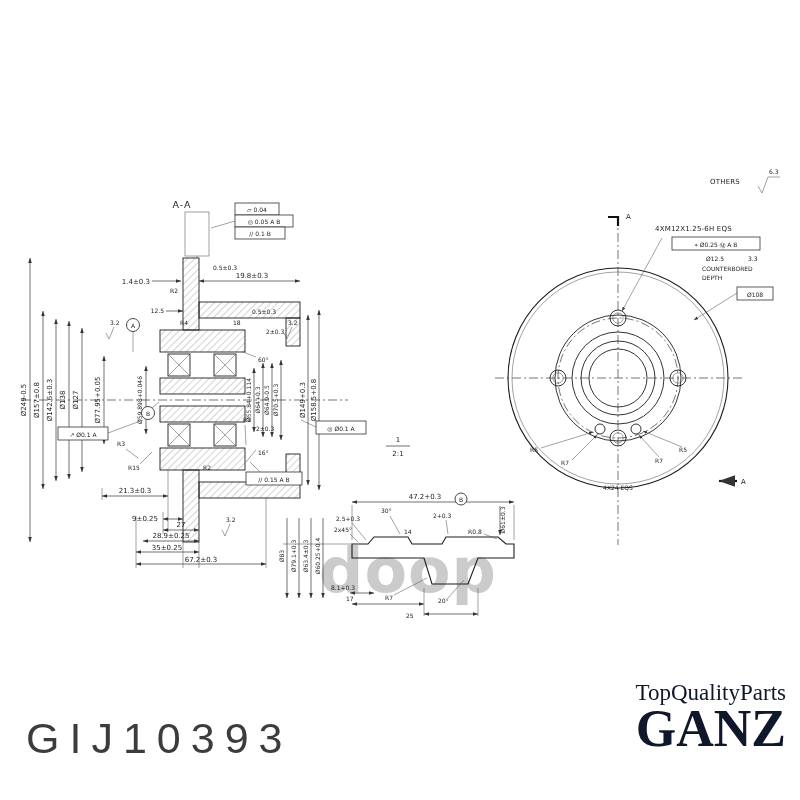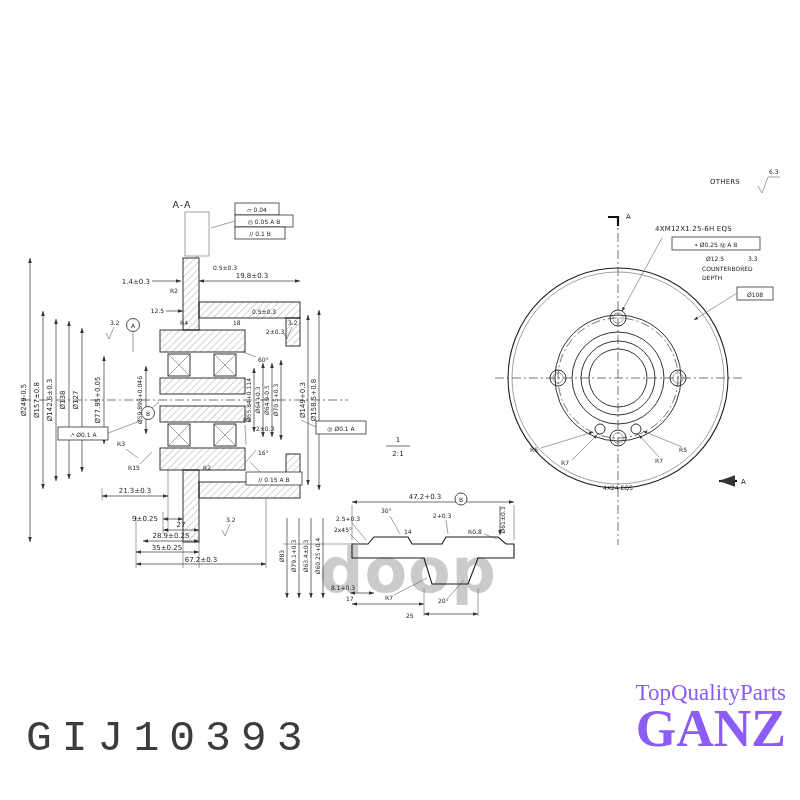--- a/index.html
+++ b/index.html
@@ -16,22 +16,22 @@
   .ol    { stroke:#1d1d1d; stroke-width:1.1; fill:none; }
   .part  { stroke:#1d1d1d; stroke-width:.9; }
   .thin  { stroke:#555; stroke-width:.55; fill:none; }
   .dimline { stroke:#333; stroke-width:.7; fill:none; }
   .fr    { fill:#fff; stroke:#333; stroke-width:.8; }
   .datum { fill:#fff; stroke:#333; stroke-width:.9; }
   .thick { stroke:#111; stroke-width:2.2; fill:none; }
   .watermark { position:absolute; left:312px; top:534px; font-weight:bold; font-size:62px;
                color:#bfbfbf; letter-spacing:1px; opacity:.8; font-family:"DejaVu Sans",sans-serif;margin-left:7px; }
   .part-number { position:absolute; left:26px; top:714px; font-size:43px; letter-spacing:10px;
-                 color:#3c3c3c; font-family:Liberation Mono, monospace; }
-  .brand { position:absolute; right:14px; top:680px; text-align:right; color:#8b5cf6;
+                 color:#3c3c3c; font-family:Liberation Sans, sans-serif; }
+  .brand { position:absolute; right:14px; top:680px; text-align:right; color:#0f172a;
            font-family:"Liberation Serif", serif; }
   .tagline { font-size:23px; }
   .logo { font-size:52px; font-weight:bold; line-height:.88; letter-spacing:0px; }
 </style>
 </head>
 <body>
 
 <div class="canvas">
 
   <div class="watermark">doop</div>

